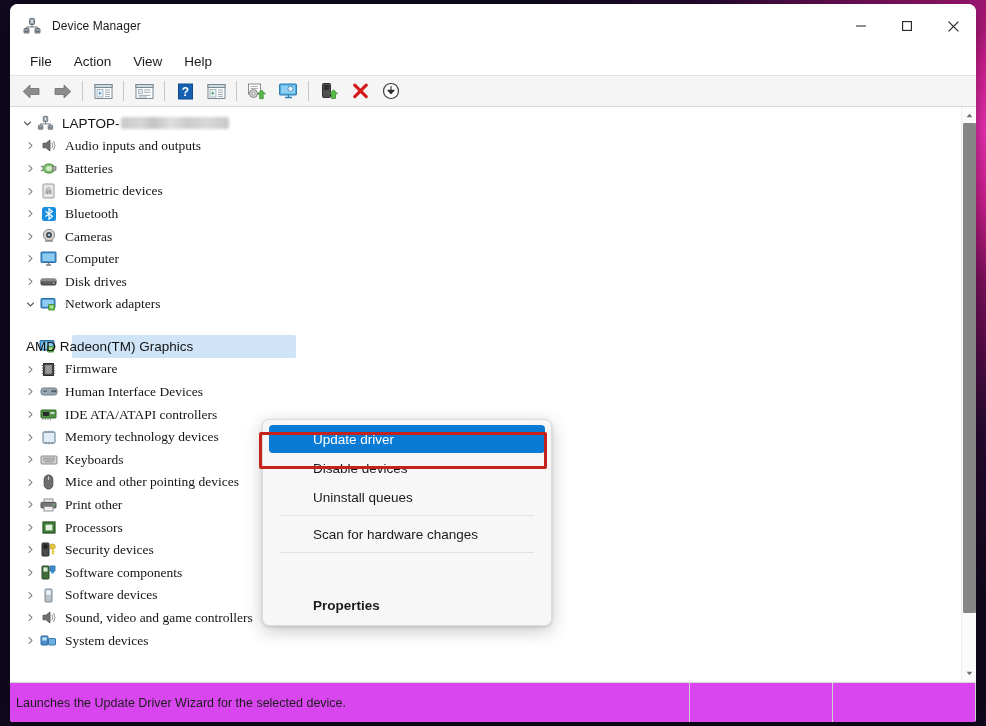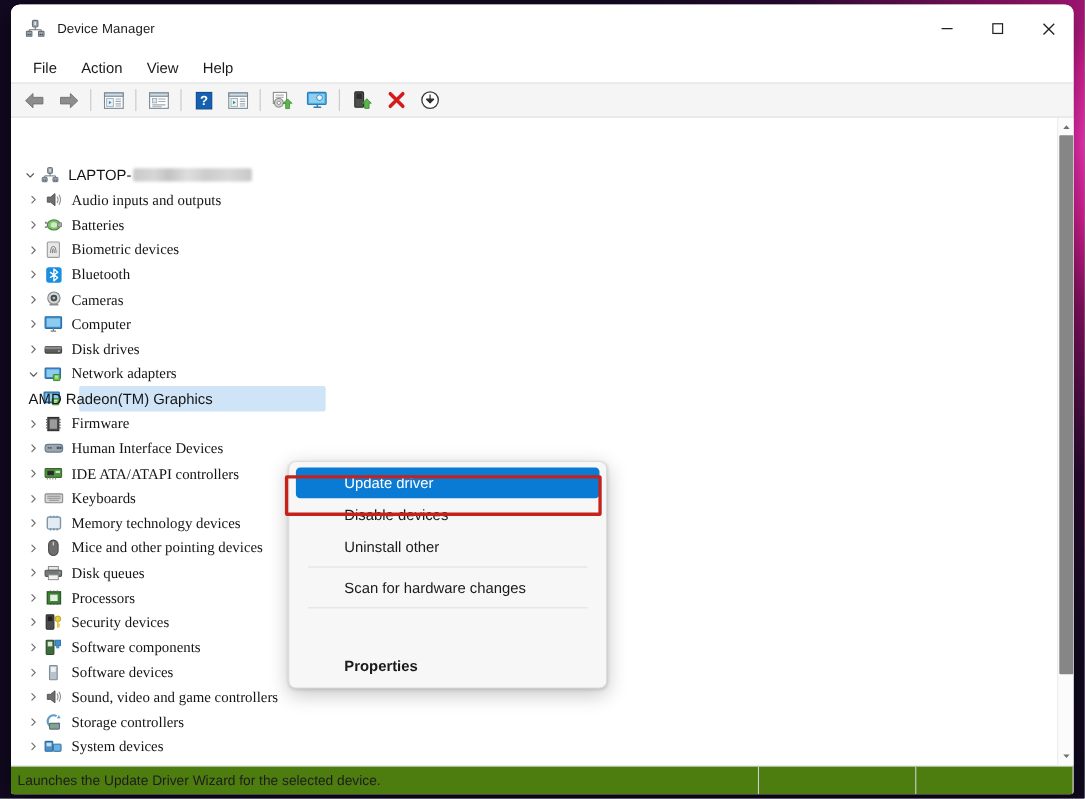--- a/index.html
+++ b/index.html
@@ -128,23 +128,23 @@
   .row {
     height: 22.6px;
     display: flex;
     align-items: center;
     font-size: 13.5px;
     color: #141414;
     white-space: nowrap;
     cursor: default;
     position: relative;
   }
-  .row.root { padding-left: 9px; margin-top: 36px; }
+  .row.root { padding-left: 9px; }
   .row.child { padding-left: 12px; font-family: Liberation Serif, serif; }
-  .row.leaf  { padding-left: 66px; }
+  .row.leaf  { padding-left: 66px; margin-top: 20px; }
 
   .chev {
     width: 17px;
     flex: 0 0 17px;
     text-align: center;
     color: #5b5b5b;
     font-size: 11px;
     line-height: 1;
   }
   .chev svg { display: block; margin: 0 auto; }
@@ -204,23 +204,23 @@
     left: 1px;
     top: 16px;
     width: 13px;
     height: 490px;
     background: #868686;
     border-radius: 1px;
   }
 
   
   #statusbar {
-    height: 26px;
+    height: 40px;
     flex: 0 0 auto;
-    background: #4d7c0f;
+    background: #d946ef;
     border-top: 1px solid #d9d9d9;
     display: flex;
     align-items: flex-end;
     font-size: 12.5px;
     color: #1d1d1d;
   }
   #status-main {
     flex: 1 1 auto;
     padding-left: 6px;
     border-right: 1px solid #d0d0d0;
@@ -636,41 +636,41 @@
           <span class="lbl">IDE ATA/ATAPI controllers</span>
         </div>
 
         <div class="row child">
           <span class="chev">
             <svg width="9" height="9" viewBox="0 0 9 9">
                 <path d="M3 1.5 L6 4.5 L3 7.5" fill="none" stroke="#6a6a6a" stroke-width="1.05" stroke-linecap="round" stroke-linejoin="round"></path>
               </svg>
           </span>
           <span class="ico">
+            <svg width="16" height="15" viewBox="0 0 16 15">
+                <rect x="2" y="2" width="12" height="11" rx="1.6" fill="#e3ecf3" stroke="#7f97a8" stroke-width="1.3"></rect>
+                <path d="M5 0.8 V3 M8 0.8 V3 M11 0.8 V3 M5 12 V14.2 M8 12 V14.2 M11 12 V14.2" stroke="#7f97a8" stroke-width="1.3"></path>
+              </svg>
+          </span>
+          <span class="lbl">Memory technology devices</span>
+        </div>
+
+        <div class="row child">
+          <span class="chev">
+            <svg width="9" height="9" viewBox="0 0 9 9">
+                <path d="M3 1.5 L6 4.5 L3 7.5" fill="none" stroke="#6a6a6a" stroke-width="1.05" stroke-linecap="round" stroke-linejoin="round"></path>
+              </svg>
+          </span>
+          <span class="ico">
             <svg width="18" height="12" viewBox="0 0 18 12">
                 <rect x="1" y="2" width="16" height="8" rx="1" fill="#d4d4d4" stroke="#8a8a8a" stroke-width="1"></rect>
                 <path d="M3 4.2 H15 M3 6 H15 M4.6 7.8 H13.4" stroke="#8f8f8f" stroke-width="1"></path>
               </svg>
           </span>
           <span class="lbl">Keyboards</span>
-        </div>
-
-        <div class="row child">
-          <span class="chev">
-            <svg width="9" height="9" viewBox="0 0 9 9">
-                <path d="M3 1.5 L6 4.5 L3 7.5" fill="none" stroke="#6a6a6a" stroke-width="1.05" stroke-linecap="round" stroke-linejoin="round"></path>
-              </svg>
-          </span>
-          <span class="ico">
-            <svg width="16" height="15" viewBox="0 0 16 15">
-                <rect x="2" y="2" width="12" height="11" rx="1.6" fill="#e3ecf3" stroke="#7f97a8" stroke-width="1.3"></rect>
-                <path d="M5 0.8 V3 M8 0.8 V3 M11 0.8 V3 M5 12 V14.2 M8 12 V14.2 M11 12 V14.2" stroke="#7f97a8" stroke-width="1.3"></path>
-              </svg>
-          </span>
-          <span class="lbl">Memory technology devices</span>
         </div>
 
         <div class="row child">
           <span class="chev">
             <svg width="9" height="9" viewBox="0 0 9 9">
                 <path d="M3 1.5 L6 4.5 L3 7.5" fill="none" stroke="#6a6a6a" stroke-width="1.05" stroke-linecap="round" stroke-linejoin="round"></path>
               </svg>
           </span>
           <span class="ico">
             <svg width="11" height="16" viewBox="0 0 11 16">
@@ -690,21 +690,21 @@
               </svg>
           </span>
           <span class="ico">
             <svg width="17" height="14" viewBox="0 0 17 14">
                 <rect x="4" y="1" width="9" height="3.4" fill="#e8e8e8" stroke="#8a8a8a" stroke-width=".9"></rect>
                 <rect x="1" y="4.4" width="15" height="5.6" rx="1" fill="#767676" stroke="#555" stroke-width="1"></rect>
                 <rect x="4" y="8.6" width="9" height="4.4" fill="#f2f2f2" stroke="#8a8a8a" stroke-width=".9"></rect>
                 <circle cx="14" cy="6.6" r=".8" fill="#6bd06b"></circle>
               </svg>
           </span>
-          <span class="lbl">Disk queues</span>
+          <span class="lbl">Print other</span>
         </div>
 
         <div class="row child">
           <span class="chev">
             <svg width="9" height="9" viewBox="0 0 9 9">
                 <path d="M3 1.5 L6 4.5 L3 7.5" fill="none" stroke="#6a6a6a" stroke-width="1.05" stroke-linecap="round" stroke-linejoin="round"></path>
               </svg>
           </span>
           <span class="ico">
             <svg width="16" height="15" viewBox="0 0 16 15">
@@ -773,36 +773,20 @@
           </span>
           <span class="ico">
             <svg width="16" height="15" viewBox="0 0 16 15">
                 <path d="M2 5.2 H5 L9 2 V13 L5 9.8 H2 Z" fill="#6f6f6f" stroke="#4e4e4e" stroke-width=".8" stroke-linejoin="round"></path>
                 <path d="M10.8 4.6 Q12.8 7.5 10.8 10.4 M12.6 3 Q15.4 7.5 12.6 12" fill="none" stroke="#8e8e8e" stroke-width="1"></path>
               </svg>
           </span>
           <span class="lbl">Sound, video and game controllers</span>
         </div>
 
-        <div class="row child">
-          <span class="chev">
-            <svg width="9" height="9" viewBox="0 0 9 9">
-                <path d="M3 1.5 L6 4.5 L3 7.5" fill="none" stroke="#6a6a6a" stroke-width="1.05" stroke-linecap="round" stroke-linejoin="round"></path>
-              </svg>
-          </span>
-          <span class="ico">
-            <svg width="17" height="15" viewBox="0 0 17 15">
-                <path d="M11.5 2 A5.4 5.4 0 1 0 14 8" fill="none" stroke="#5b9ec9" stroke-width="2"></path>
-                <path d="M13.5 1 L15 4 L11.8 4.2 Z" fill="#5b9ec9"></path>
-                <rect x="5" y="8.6" width="9" height="5.2" rx=".7" fill="#8a9aa6" stroke="#5f6d78" stroke-width="1"></rect>
-                <rect x="6.2" y="9.8" width="3" height="2.8" fill="#6bbf4f"></rect>
-              </svg>
-          </span>
-          <span class="lbl">Storage controllers</span>
-        </div>
 
         <div class="row child">
           <span class="chev">
             <svg width="9" height="9" viewBox="0 0 9 9">
                 <path d="M3 1.5 L6 4.5 L3 7.5" fill="none" stroke="#6a6a6a" stroke-width="1.05" stroke-linecap="round" stroke-linejoin="round"></path>
               </svg>
           </span>
           <span class="ico">
             <svg width="17" height="15" viewBox="0 0 17 15">
                 <rect x="1" y="3" width="7" height="9" rx=".8" fill="#4b8fc9" stroke="#2f6b9e" stroke-width="1"></rect>
@@ -825,21 +809,21 @@
         <div class="sb-arrow down">
           <svg width="7" height="5" viewBox="0 0 7 5">
               <path d="M3.5 4.2 L0.6 .8 H6.4 Z" fill="#707070"></path>
             </svg>
         </div>
       </div>
 
       <div id="ctxmenu">
         <div class="ctx-item highlight">Update driver</div>
         <div class="ctx-item">Disable devices</div>
-        <div class="ctx-item">Uninstall other</div>
+        <div class="ctx-item">Uninstall queues</div>
         <div class="ctx-sep"></div>
         <div class="ctx-item">Scan for hardware changes</div>
         <div class="ctx-sep"></div>
         <div class="ctx-item bold">Properties</div>
       </div>
 
       <div id="ctx-redbox"></div>
 
     </div>
 

